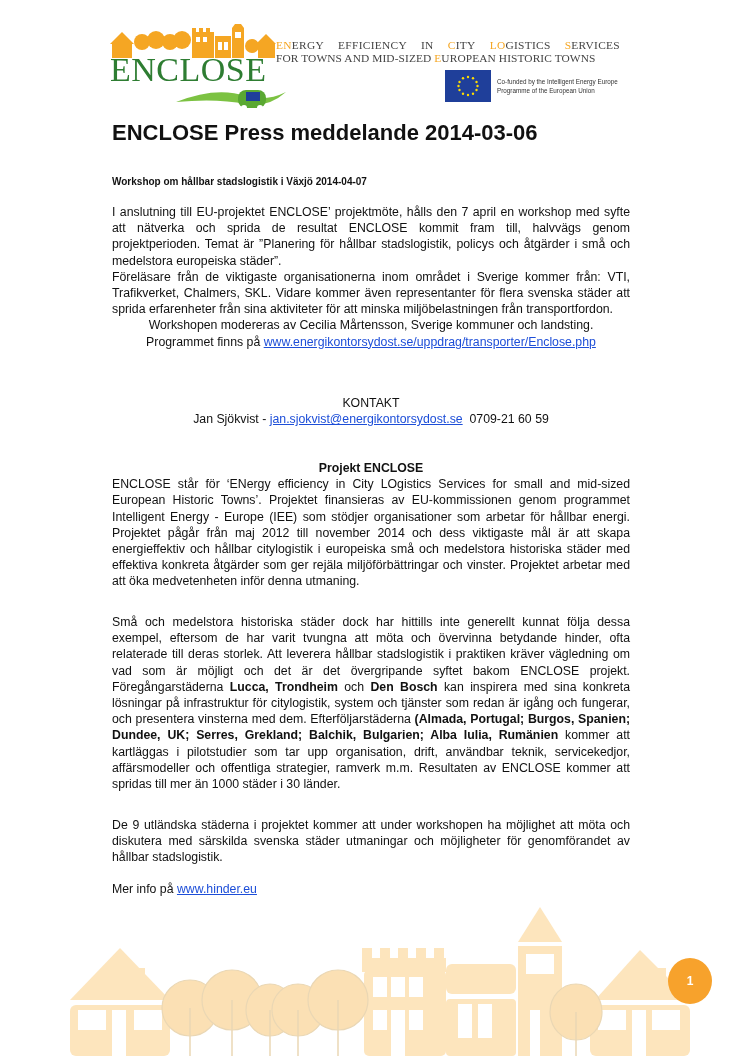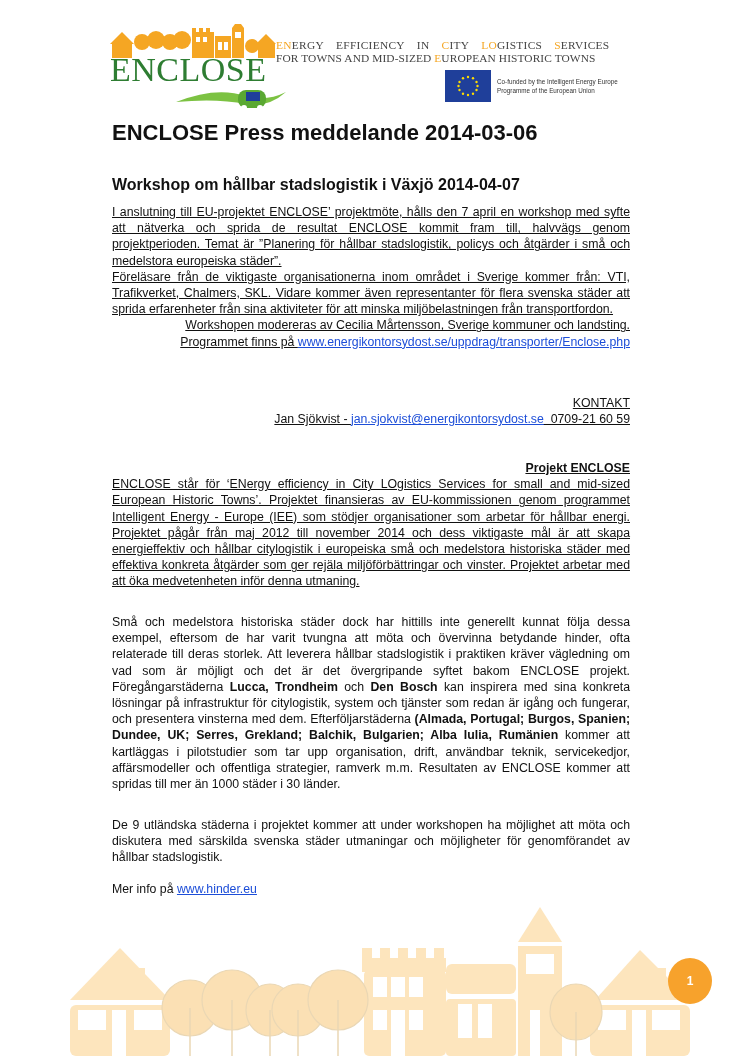--- a/index.html
+++ b/index.html
@@ -8,35 +8,35 @@
 
   
   .logo { position:absolute; left:108px; top:24px; width:170px; height:86px; }
   .logo-skyline { position:absolute; left:0; top:0; width:170px; height:34px; }
   .logo-word { position:absolute; left:2px; top:26px; font-family:"Liberation Serif", serif;
                font-size:34px; color:#2e7d32; letter-spacing:0.5px; line-height:40px; }
   .logo-swoosh { position:absolute; left:68px; top:64px; width:110px; height:24px; }
 
   .tagline { position:absolute; left:276px; top:39px; width:344px;
              font-family:"Liberation Serif", serif; font-size:11.4px; color:#444; line-height:13px; }
-  .tagline .row1 { display:flex; letter-spacing:0.3px;gap:12px; }
+  .tagline .row1 { display:flex; justify-content:space-between; letter-spacing:0.3px;gap:12px; }
   .tagline .row2 { letter-spacing:0.1px; white-space:nowrap; }
   .tagline .hl { color:#f5a623; }
 
   .eu-flag { position:absolute; left:445px; top:70px; width:46px; height:32px; background:#1f3f9a; }
   .eu-text { position:absolute; left:497px; top:77px; font-size:6.3px; color:#333; line-height:9px; }
 
   
   .title { position:absolute; left:112px; top:120px; font-size:22px; font-weight:bold; color:#111; }
-  .subtitle { position:absolute; left:112px; top:176px; font-size:16px; font-weight:bold; }
+  .subtitle { position:absolute; left:112px; top:176px; font-size:10px; font-weight:bold; }
 
   .para { position:absolute; left:112px; width:518px; font-size:12.3px; line-height:16.2px;
           text-align:justify; margin:0; }
-  .para .line { display:block;text-decoration:underline; }
-  .para .last { text-align:right; }
+  .para .line { display:block; }
+  .para .last { text-align:center; }
   .link { color:#1d4ed8; text-decoration:underline; }
   .b { font-weight:bold; }
 
   
   .skyline { position:absolute; left:0; top:900px; width:746px; height:156px; }
   .page-num { position:absolute; left:668px; top:958px; width:44px; height:46px;
               border-radius:50%; background:#f7a22c; color:#fff; font-size:12px; font-weight:bold;
               display:flex; align-items:center; justify-content:center; }
 </style>
 </head>

